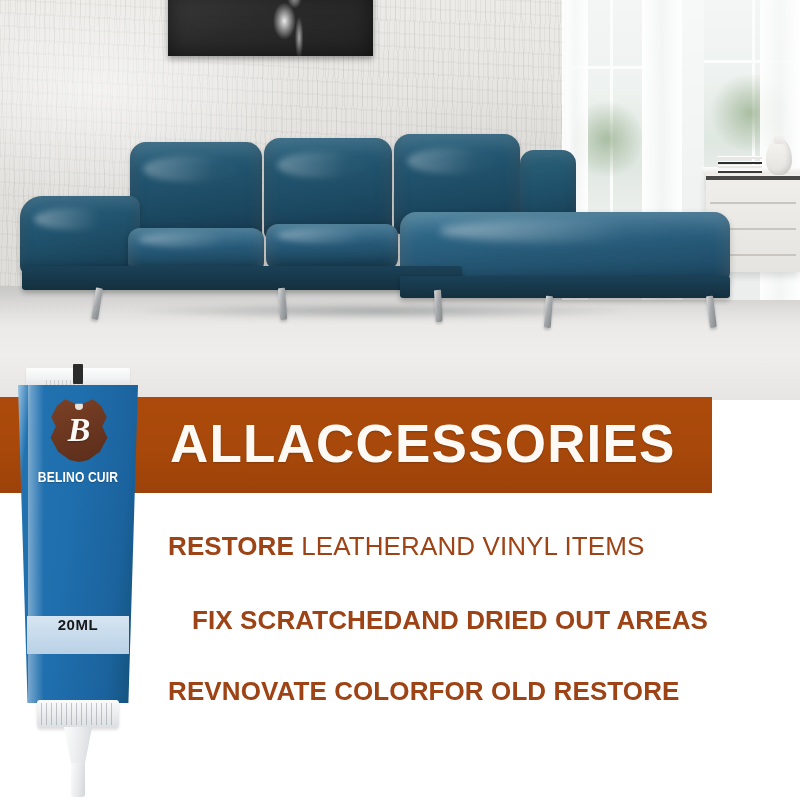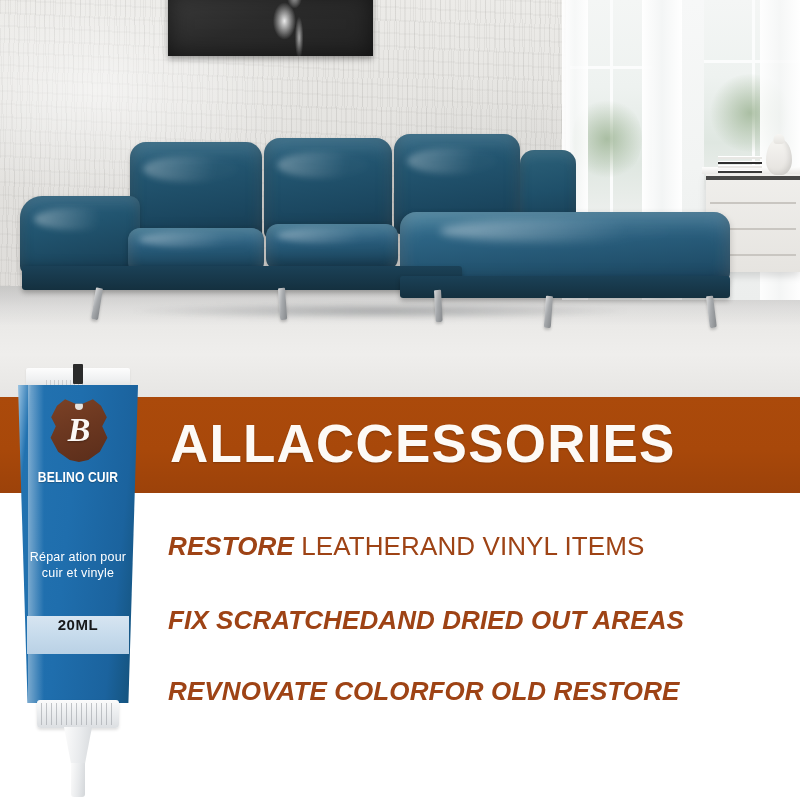--- a/index.html
+++ b/index.html
@@ -182,41 +182,41 @@
   .lg4{ left:546px; top:296px; transform:rotate(4deg); }
   .lg5{ left:706px; top:296px; transform:rotate(-7deg); }
   .sofa-shadow{
     position:absolute; left:30px; top:300px; width:700px; height:22px;
     background:radial-gradient(ellipse 350px 12px at 50% 50%, rgba(70,75,80,.36), rgba(70,75,80,0) 72%);
     filter:blur(2px);
   }
 
   
   .banner{
-    position:absolute; left:0; top:397px; width:800px; height:96px;
+    position:absolute; left:0; top:397px; width:712px; height:96px;
     background:linear-gradient(180deg,#ab4a0b 0%, #a8480a 55%, #9c420a 100%);
   }
   .banner-title{
     position:absolute; left:170px; top:50%; transform:translateY(-52%);
     color:#fdfaf6; font-size:53px; font-weight:bold; letter-spacing:1.2px;
     font-family:"Liberation Sans", sans-serif; white-space:nowrap;
     text-shadow:0 1px 2px rgba(0,0,0,.22);
   }
 
   
   .features{ position:absolute; left:0; top:500px; width:800px; }
   .feature{
     position:absolute; left:168px; color:#9e4315;
     font-size:26px; font-weight:bold; white-space:nowrap;
     font-family:"Liberation Sans", sans-serif; letter-spacing:.1px;
   }
-  .feature .lead{ font-weight:bold;font-style:italic; }
+  .feature .lead{ font-weight:bold; }
   .feature .rest{ font-weight:normal; }
   .f1{ top:31px; }
-  .f2{ top:105px; }
+  .f2{ top:105px;margin-left:24px; }
   .f3{ top:176px; }
 
   
   .tube{ position:absolute; left:8px; top:358px; width:140px; height:442px; }
   .tube .seal{
     position:absolute; left:18px; top:10px; width:104px; height:18px;
     background:linear-gradient(180deg,#fdfdfd 0%,#f0f1f2 60%,#e2e4e6 100%);
     border-radius:2px;
     box-shadow:0 1px 2px rgba(0,0,0,.10);
   }
@@ -400,24 +400,20 @@
       <div class="gloss"></div>
     </div>
 
     <div class="hide">
       <div class="hole"></div>
       <div class="bmark">B</div>
     </div>
 
     <div class="brand-text">BELINO CUIR</div>
 
-    <div class="desc">
-      <div>Répar ation pour</div>
-      <div>cuir  et  vinyle</div>
-    </div>
 
     <div class="mlband"></div>
     <div class="ml-text">20ML</div>
 
     <div class="cap"></div>
     <div class="cap-ridges"></div>
     <div class="nozzle"></div>
     <div class="tip"></div>
 
   </div>

